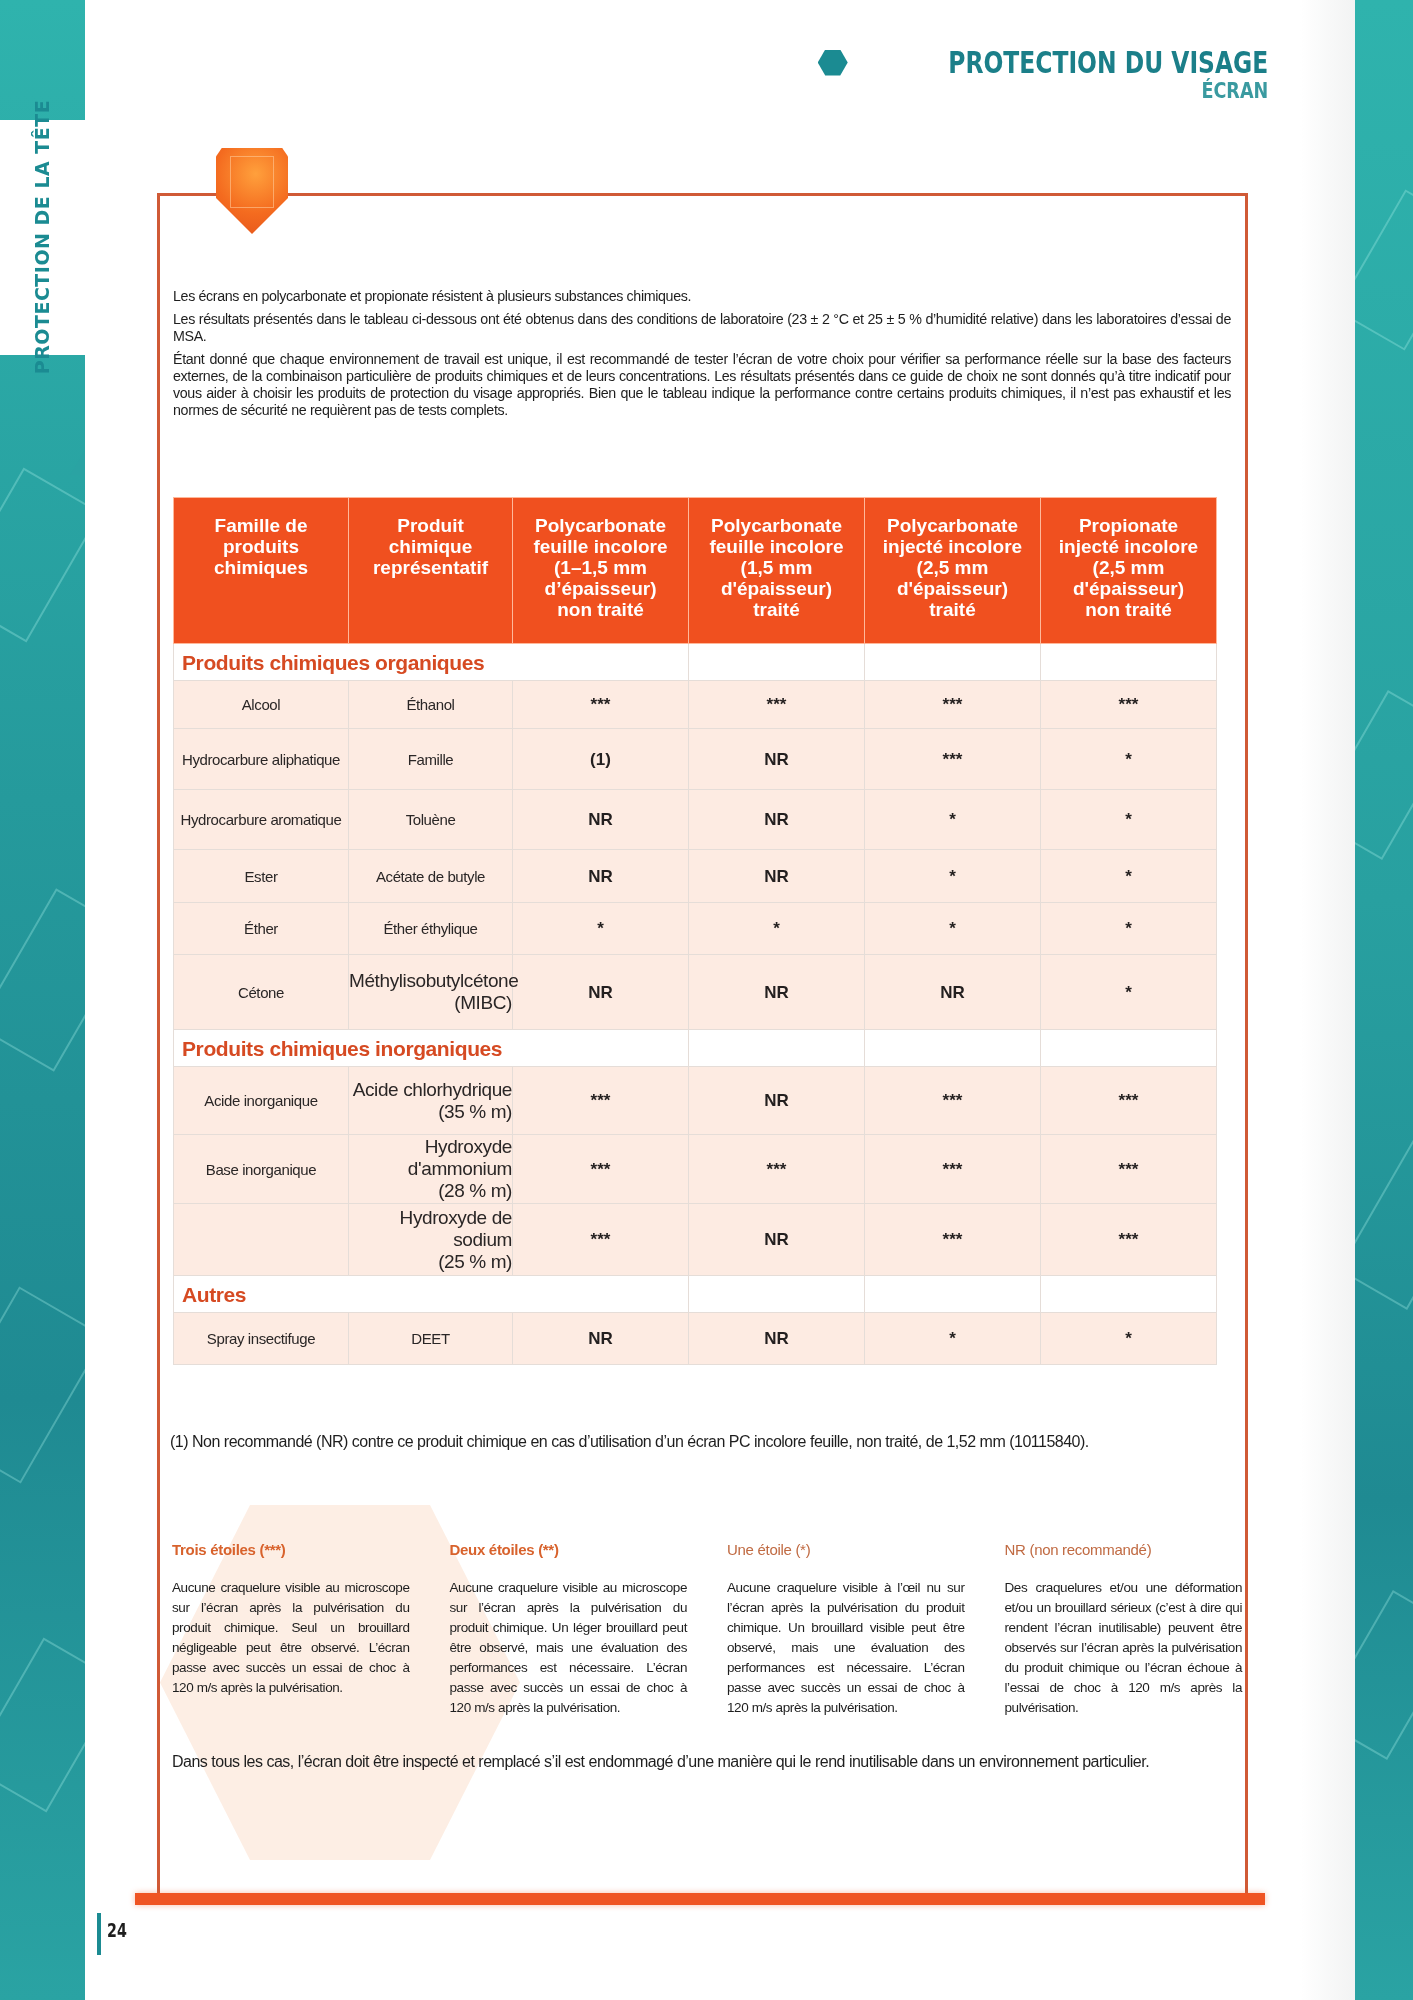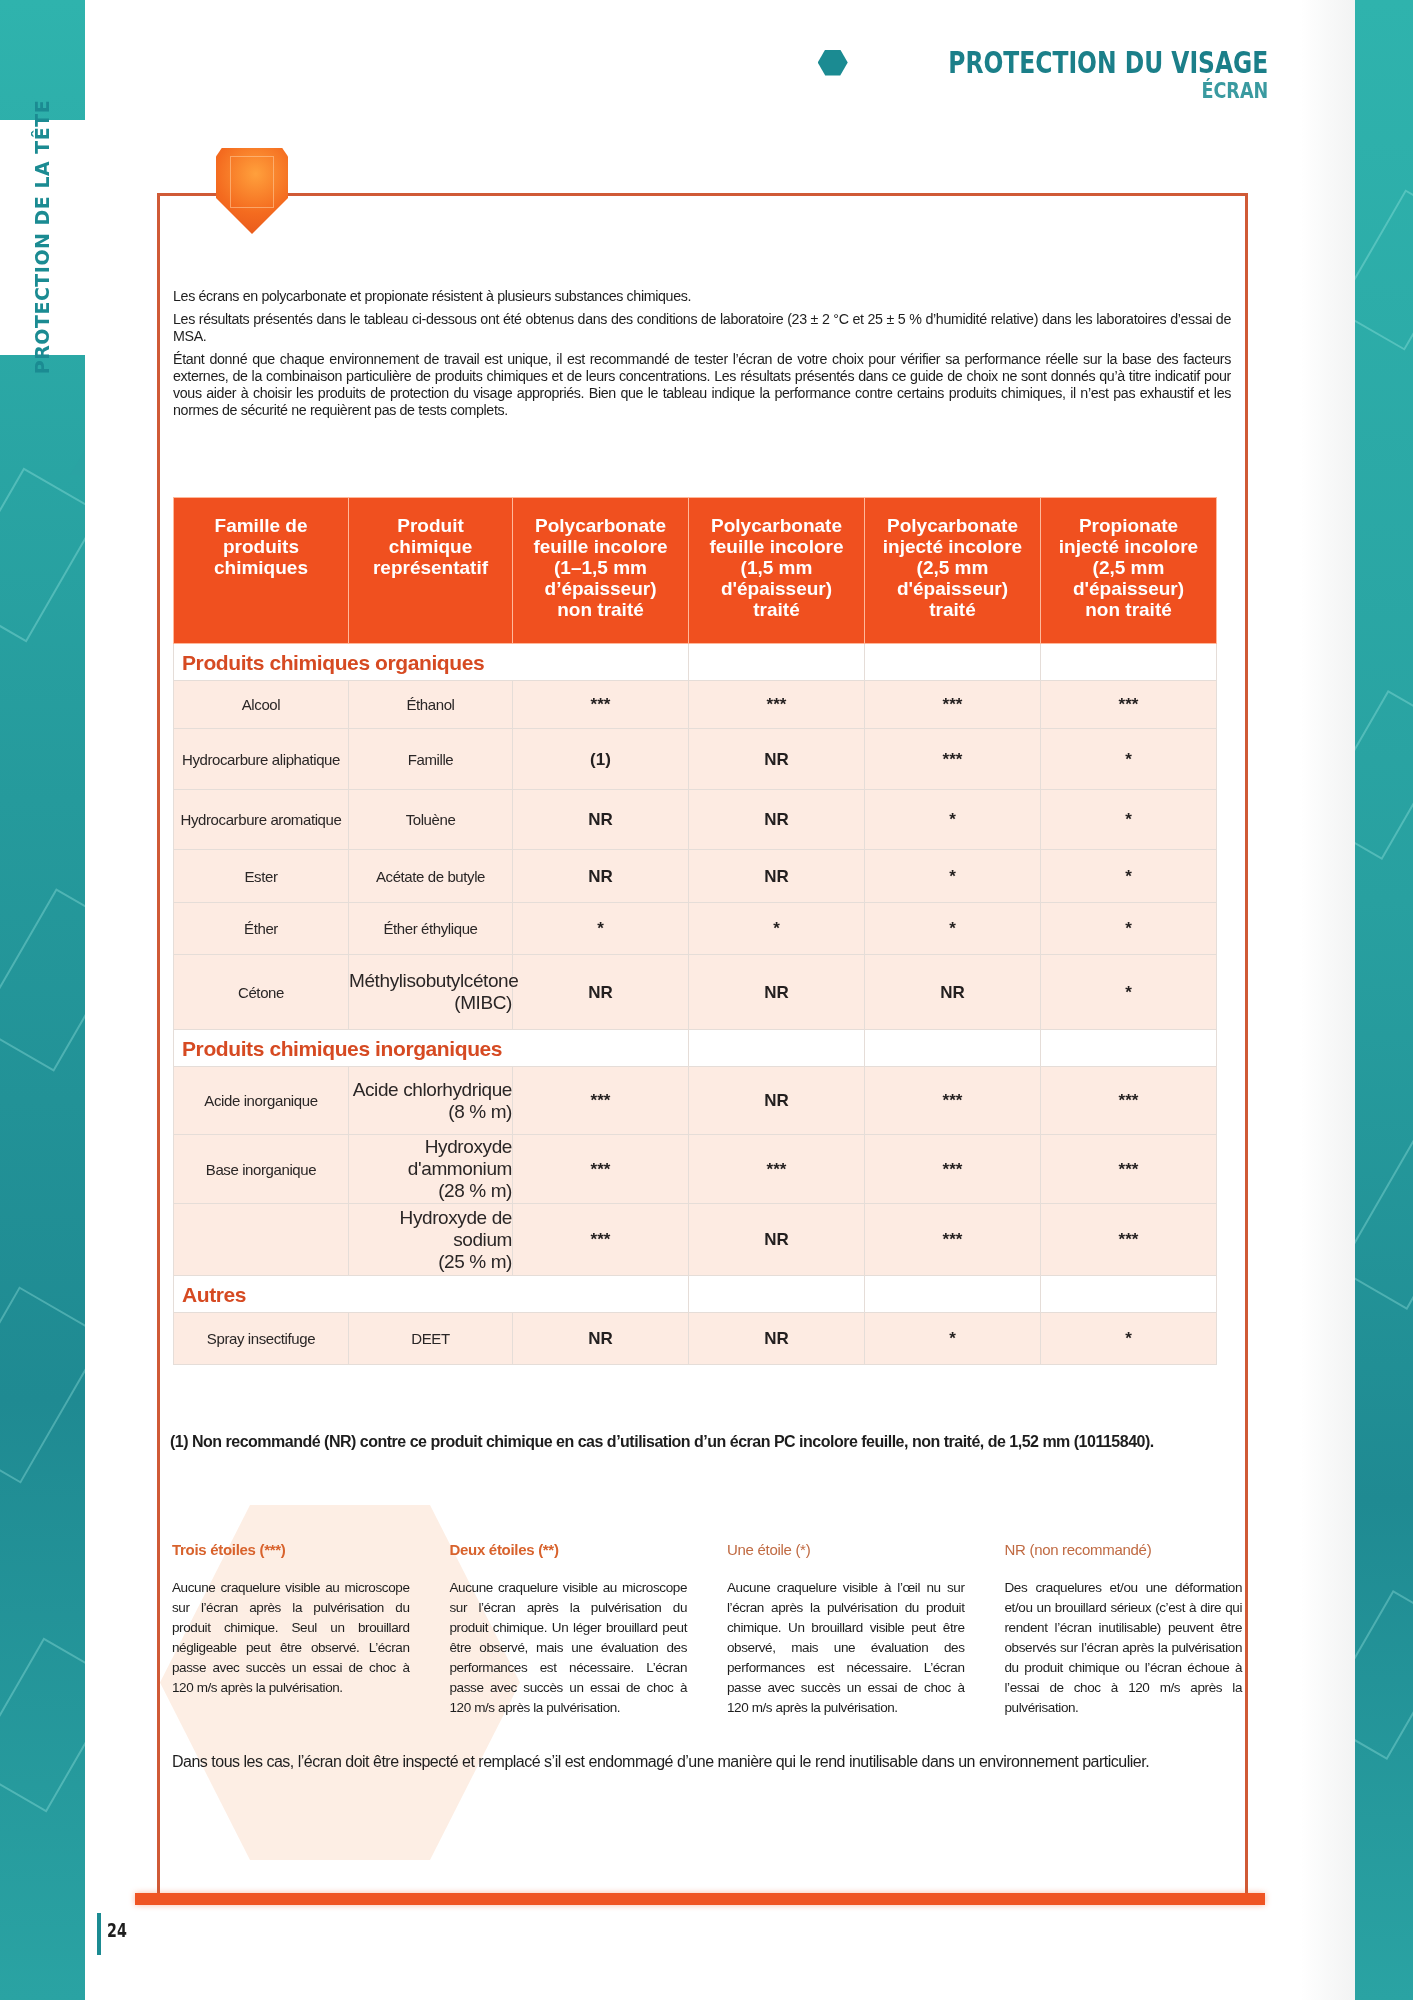--- a/index.html
+++ b/index.html
@@ -112,21 +112,21 @@
   .chem-table td.rating { font-size: 17px; font-weight: bold; letter-spacing: 0; color: #231f1f; }
   .chem-table tr.section td { background: #ffffff; height: 37px; }
   .chem-table tr.section td.section-label {
     text-align: left; padding-left: 8px; font-weight: bold; font-size: 21px;
     color: #d64a22; letter-spacing: -0.4px;
   }
   .chem-table td .multi { display: block; font-size: 19px; line-height: 22px; text-align: right; }
   
   .footnote {
     position: absolute; left: 170px; top: 1433px; width: 1080px;
-    font-size: 16px; color: #1e1e1e; letter-spacing: -0.5px; font-weight: bold;
+    font-size: 16px; color: #1e1e1e; letter-spacing: -0.5px;
   }
   
   .legend { position: absolute; top: 1541px; left: 172px; width: 1070px; display: flex; gap: 40px; }
   .legend-col { width: 245px; }
   .legend-title { font-size: 15px; font-weight: bold; color: #d8622c; margin-bottom: 20px; letter-spacing: -0.3px; }
   .legend-title.light { font-weight: normal; color: #c06a42; }
   .legend-body { font-size: 13.5px; line-height: 20px; text-align: justify; color: #1e1e1e; letter-spacing: -0.4px; }
   .closing {
     position: absolute; left: 172px; top: 1753px; width: 1080px;
     font-size: 16px; color: #1e1e1e; letter-spacing: -0.5px;
@@ -279,21 +279,21 @@
     <tr class="section">
       <td class="section-label" colspan="3">Produits chimiques inorganiques</td>
       <td></td>
         <td></td>
         <td></td>
     </tr>
     <tr style="height:68px">
       <td>Acide inorganique</td>
       <td>
         <span class="multi">Acide chlorhydrique</span>
-        <span class="multi">(8 % m)</span>
+        <span class="multi">(35 % m)</span>
       </td>
       <td class="rating">***</td>
       <td class="rating">NR</td>
       <td class="rating">***</td>
       <td class="rating">***</td>
     </tr>
     <tr style="height:69px">
       <td>Base inorganique</td>
       <td>
         <span class="multi">Hydroxyde d'ammonium</span>

